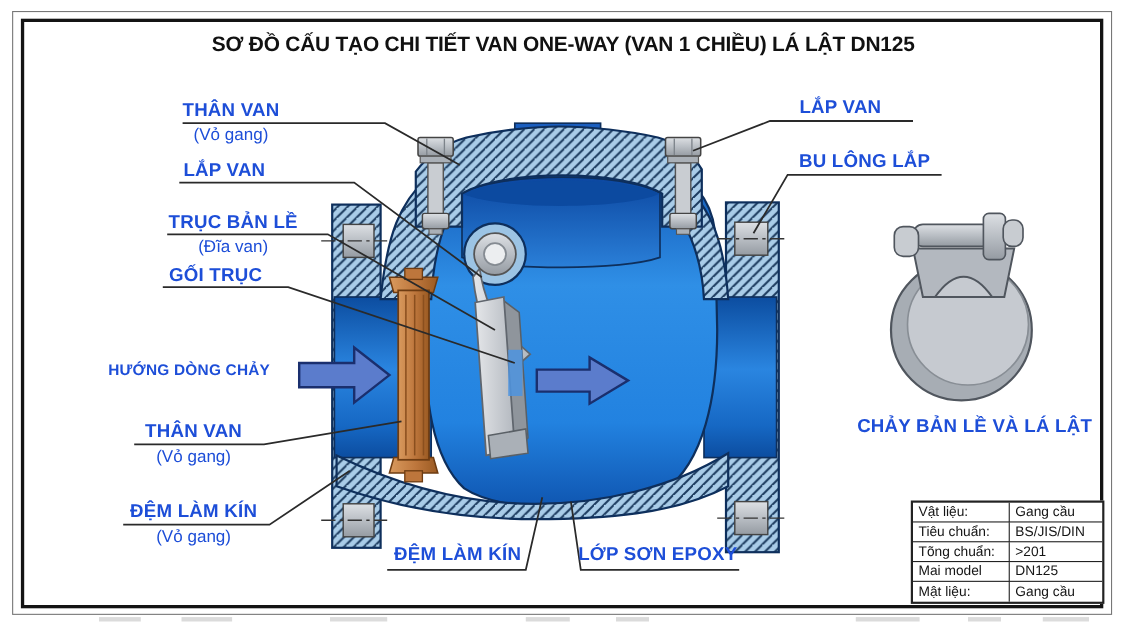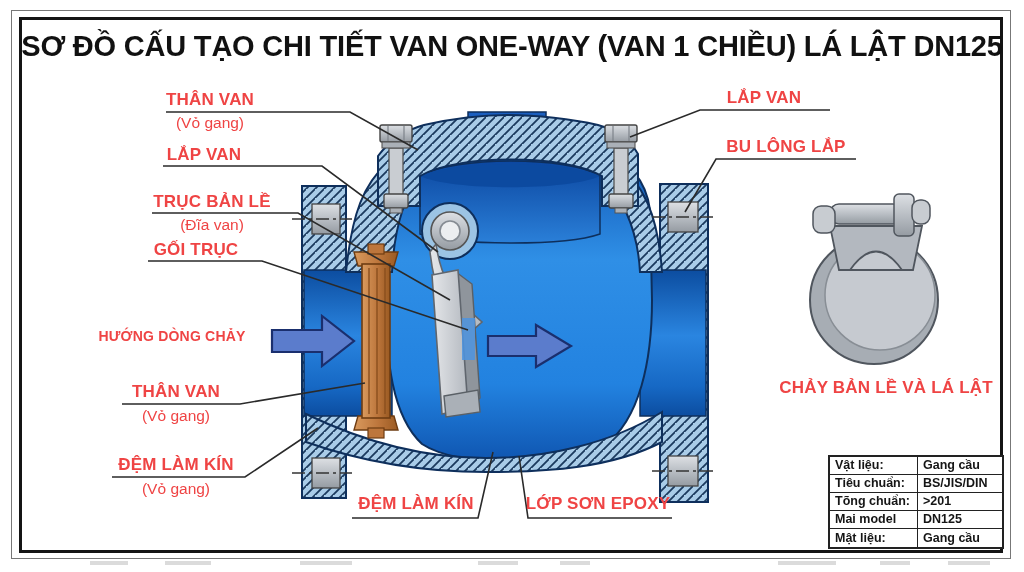--- a/index.html
+++ b/index.html
@@ -4,34 +4,34 @@
 <style>
   html,body{margin:0;padding:0;background:#fff;}
   body{
     width:1024px;height:572px;position:relative;overflow:hidden;
     font-family:"Liberation Sans", sans-serif;color:#151515;
   }
   .frame-outer{position:absolute;left:11px;top:10px;right:13px;bottom:13px;border:1px solid #777;pointer-events:none;}
   .frame-inner{position:absolute;left:19px;top:17px;right:21px;bottom:19px;border:3px solid #141414;pointer-events:none;}
   .title{
     position:absolute;left:512px;top:30px;transform:translateX(-50%);
-    font-size:29px;font-weight:bold;letter-spacing:-0.2px;white-space:nowrap;color:#111;
+    font-size:19px;font-weight:bold;letter-spacing:-0.2px;white-space:nowrap;color:#111;
   }
   svg.diagram{position:absolute;left:0;top:0;}
   .lbl{
     position:absolute;transform:translateX(-50%);
-    font-size:17px;font-weight:bold;white-space:nowrap;letter-spacing:0.2px;color:#ef4444;
+    font-size:17px;font-weight:bold;white-space:nowrap;letter-spacing:0.2px;color:#1d4ed8;
   }
   .lbl.sub{font-weight:normal;font-size:15.5px;letter-spacing:0;}
   .lbl.big{font-size:14px;}
   .spec-table{
     position:absolute;left:828px;top:455px;width:176px;height:94px;
     display:grid;grid-template-columns:88px 1fr;grid-auto-rows:1fr;
     border:2px solid #222;background:#fff;box-sizing:border-box;
-    font-size:12.5px;line-height:1;font-weight:bold;
+    font-size:12.5px;line-height:1;
   }
   .spec-table .cell{
     border-bottom:1.5px solid #222;display:flex;align-items:center;
     padding-left:5px;white-space:nowrap;overflow:hidden;
   }
   .spec-table .cell.key{border-right:1.5px solid #222;}
   .spec-table .cell.last{border-bottom:none;}
 </style>
 </head>
 <body>

